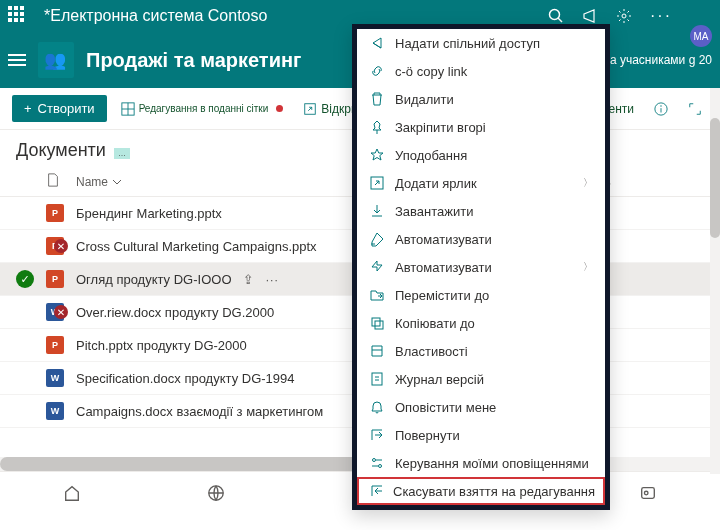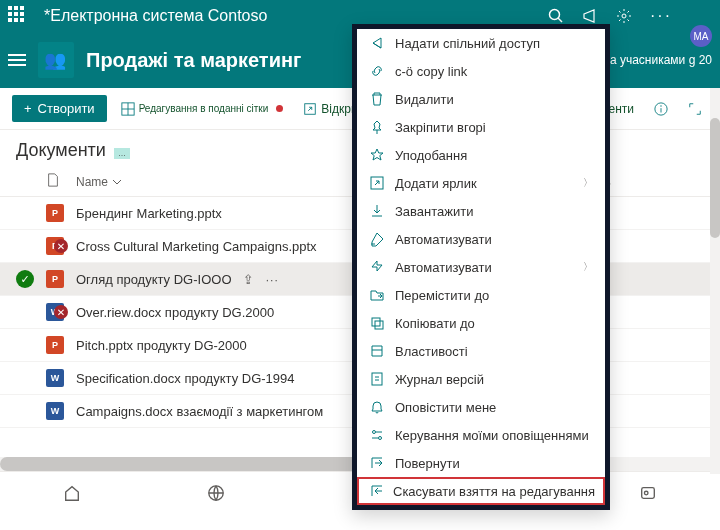--- a/index.html
+++ b/index.html
@@ -380,35 +380,35 @@
       <span class="mi-icon">
         <svg width="16" height="16" viewBox="0 0 16 16">
           <path d="M8 3a4 4 0 014 4v3l1 2H3l1-2V7a4 4 0 014-4zM7 13a1 1 0 002 0" stroke="#03787c" fill="none"></path>
         </svg>
       </span>
       <span>Оповістити мене</span>
     </div>
     <div class="menu-item">
       <span class="mi-icon">
         <svg width="16" height="16" viewBox="0 0 16 16">
+          <path d="M3 13V3h10M13 8l-3-3M13 8l-3 3M13 8H6" stroke="#03787c" fill="none"></path>
+        </svg>
+      </span>
+      <span>Повернути</span>
+    </div>
+    <div class="menu-item">
+      <span class="mi-icon">
+        <svg width="16" height="16" viewBox="0 0 16 16">
           <circle cx="5" cy="5" r="1.5" stroke="#03787c" fill="none"></circle>
           <circle cx="11" cy="11" r="1.5" stroke="#03787c" fill="none"></circle>
           <path d="M7 5h6M3 11h6" stroke="#03787c"></path>
         </svg>
       </span>
       <span>Керування моїми оповіщеннями</span>
     </div>
-    <div class="menu-item">
-      <span class="mi-icon">
-        <svg width="16" height="16" viewBox="0 0 16 16">
-          <path d="M3 13V3h10M13 8l-3-3M13 8l-3 3M13 8H6" stroke="#03787c" fill="none"></path>
-        </svg>
-      </span>
-      <span>Повернути</span>
-    </div>
     <div class="menu-item hl">
       <span class="mi-icon">
         <svg width="16" height="16" viewBox="0 0 16 16">
           <path d="M3 13V3h10M6 8l3-3M6 8l3 3M6 8h7" stroke="#03787c" fill="none"></path>
         </svg>
       </span>
       <span>Скасувати взяття на редагування</span>
     </div>
   </div>
 

